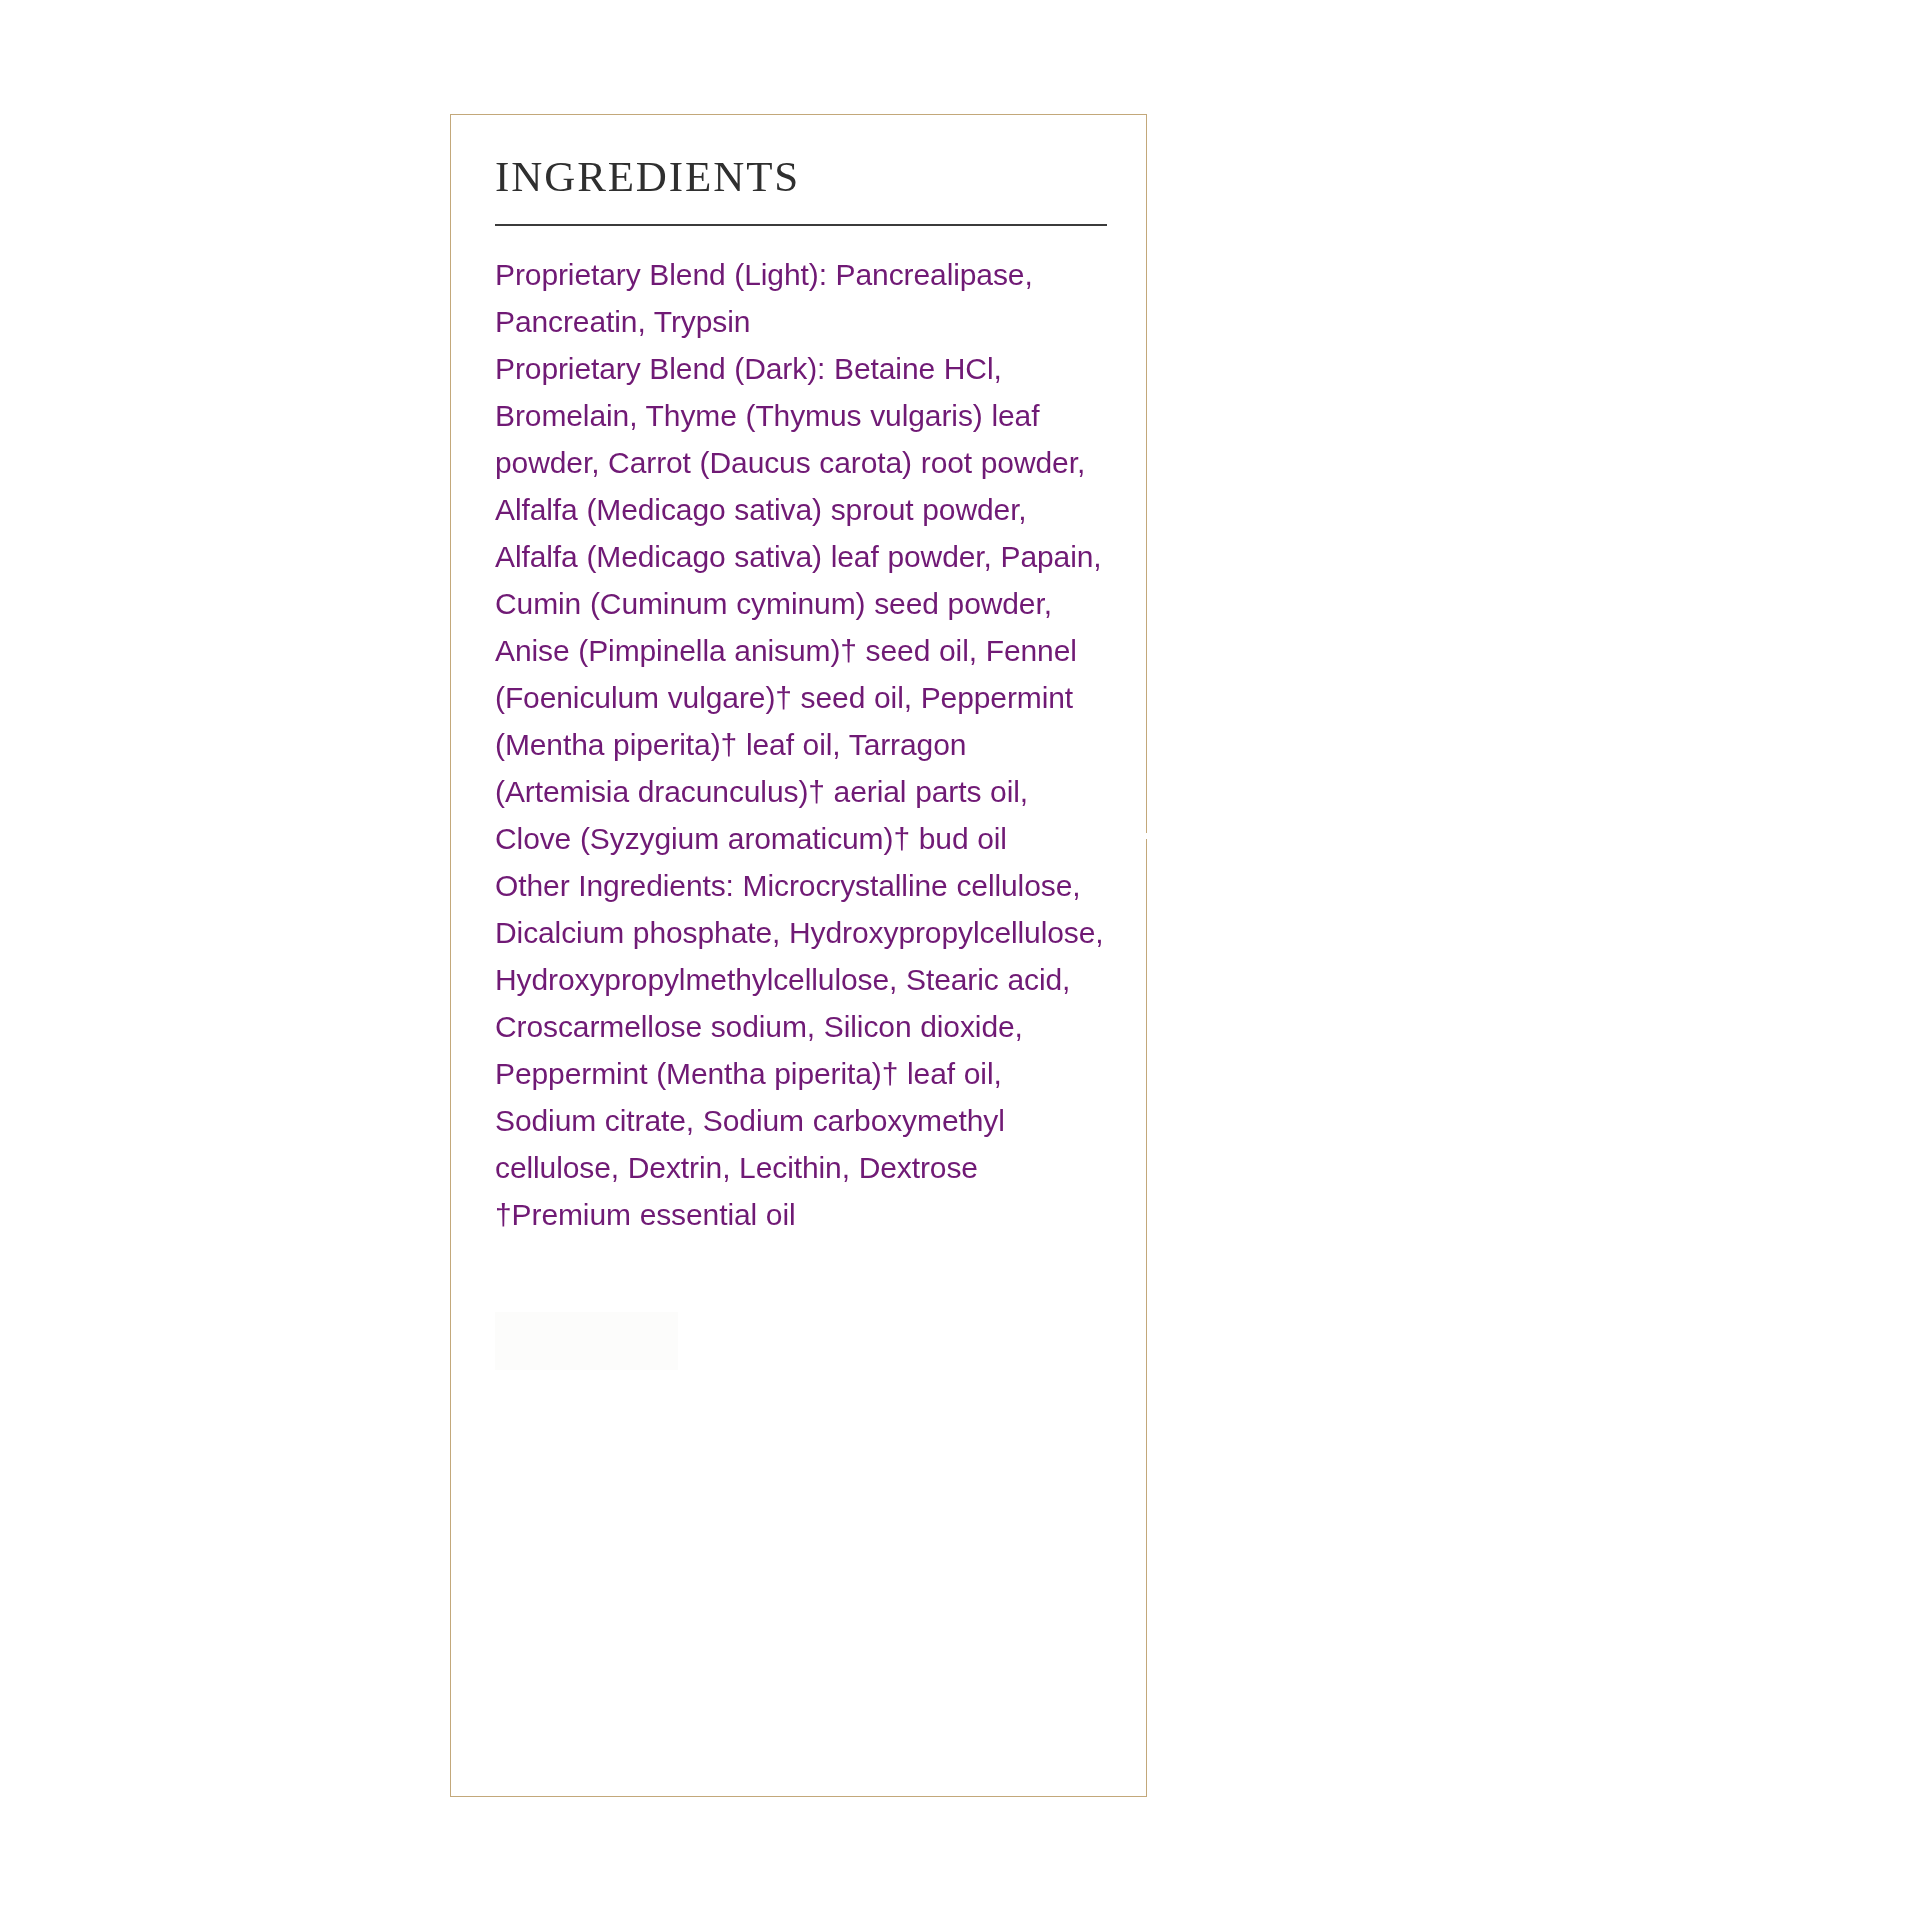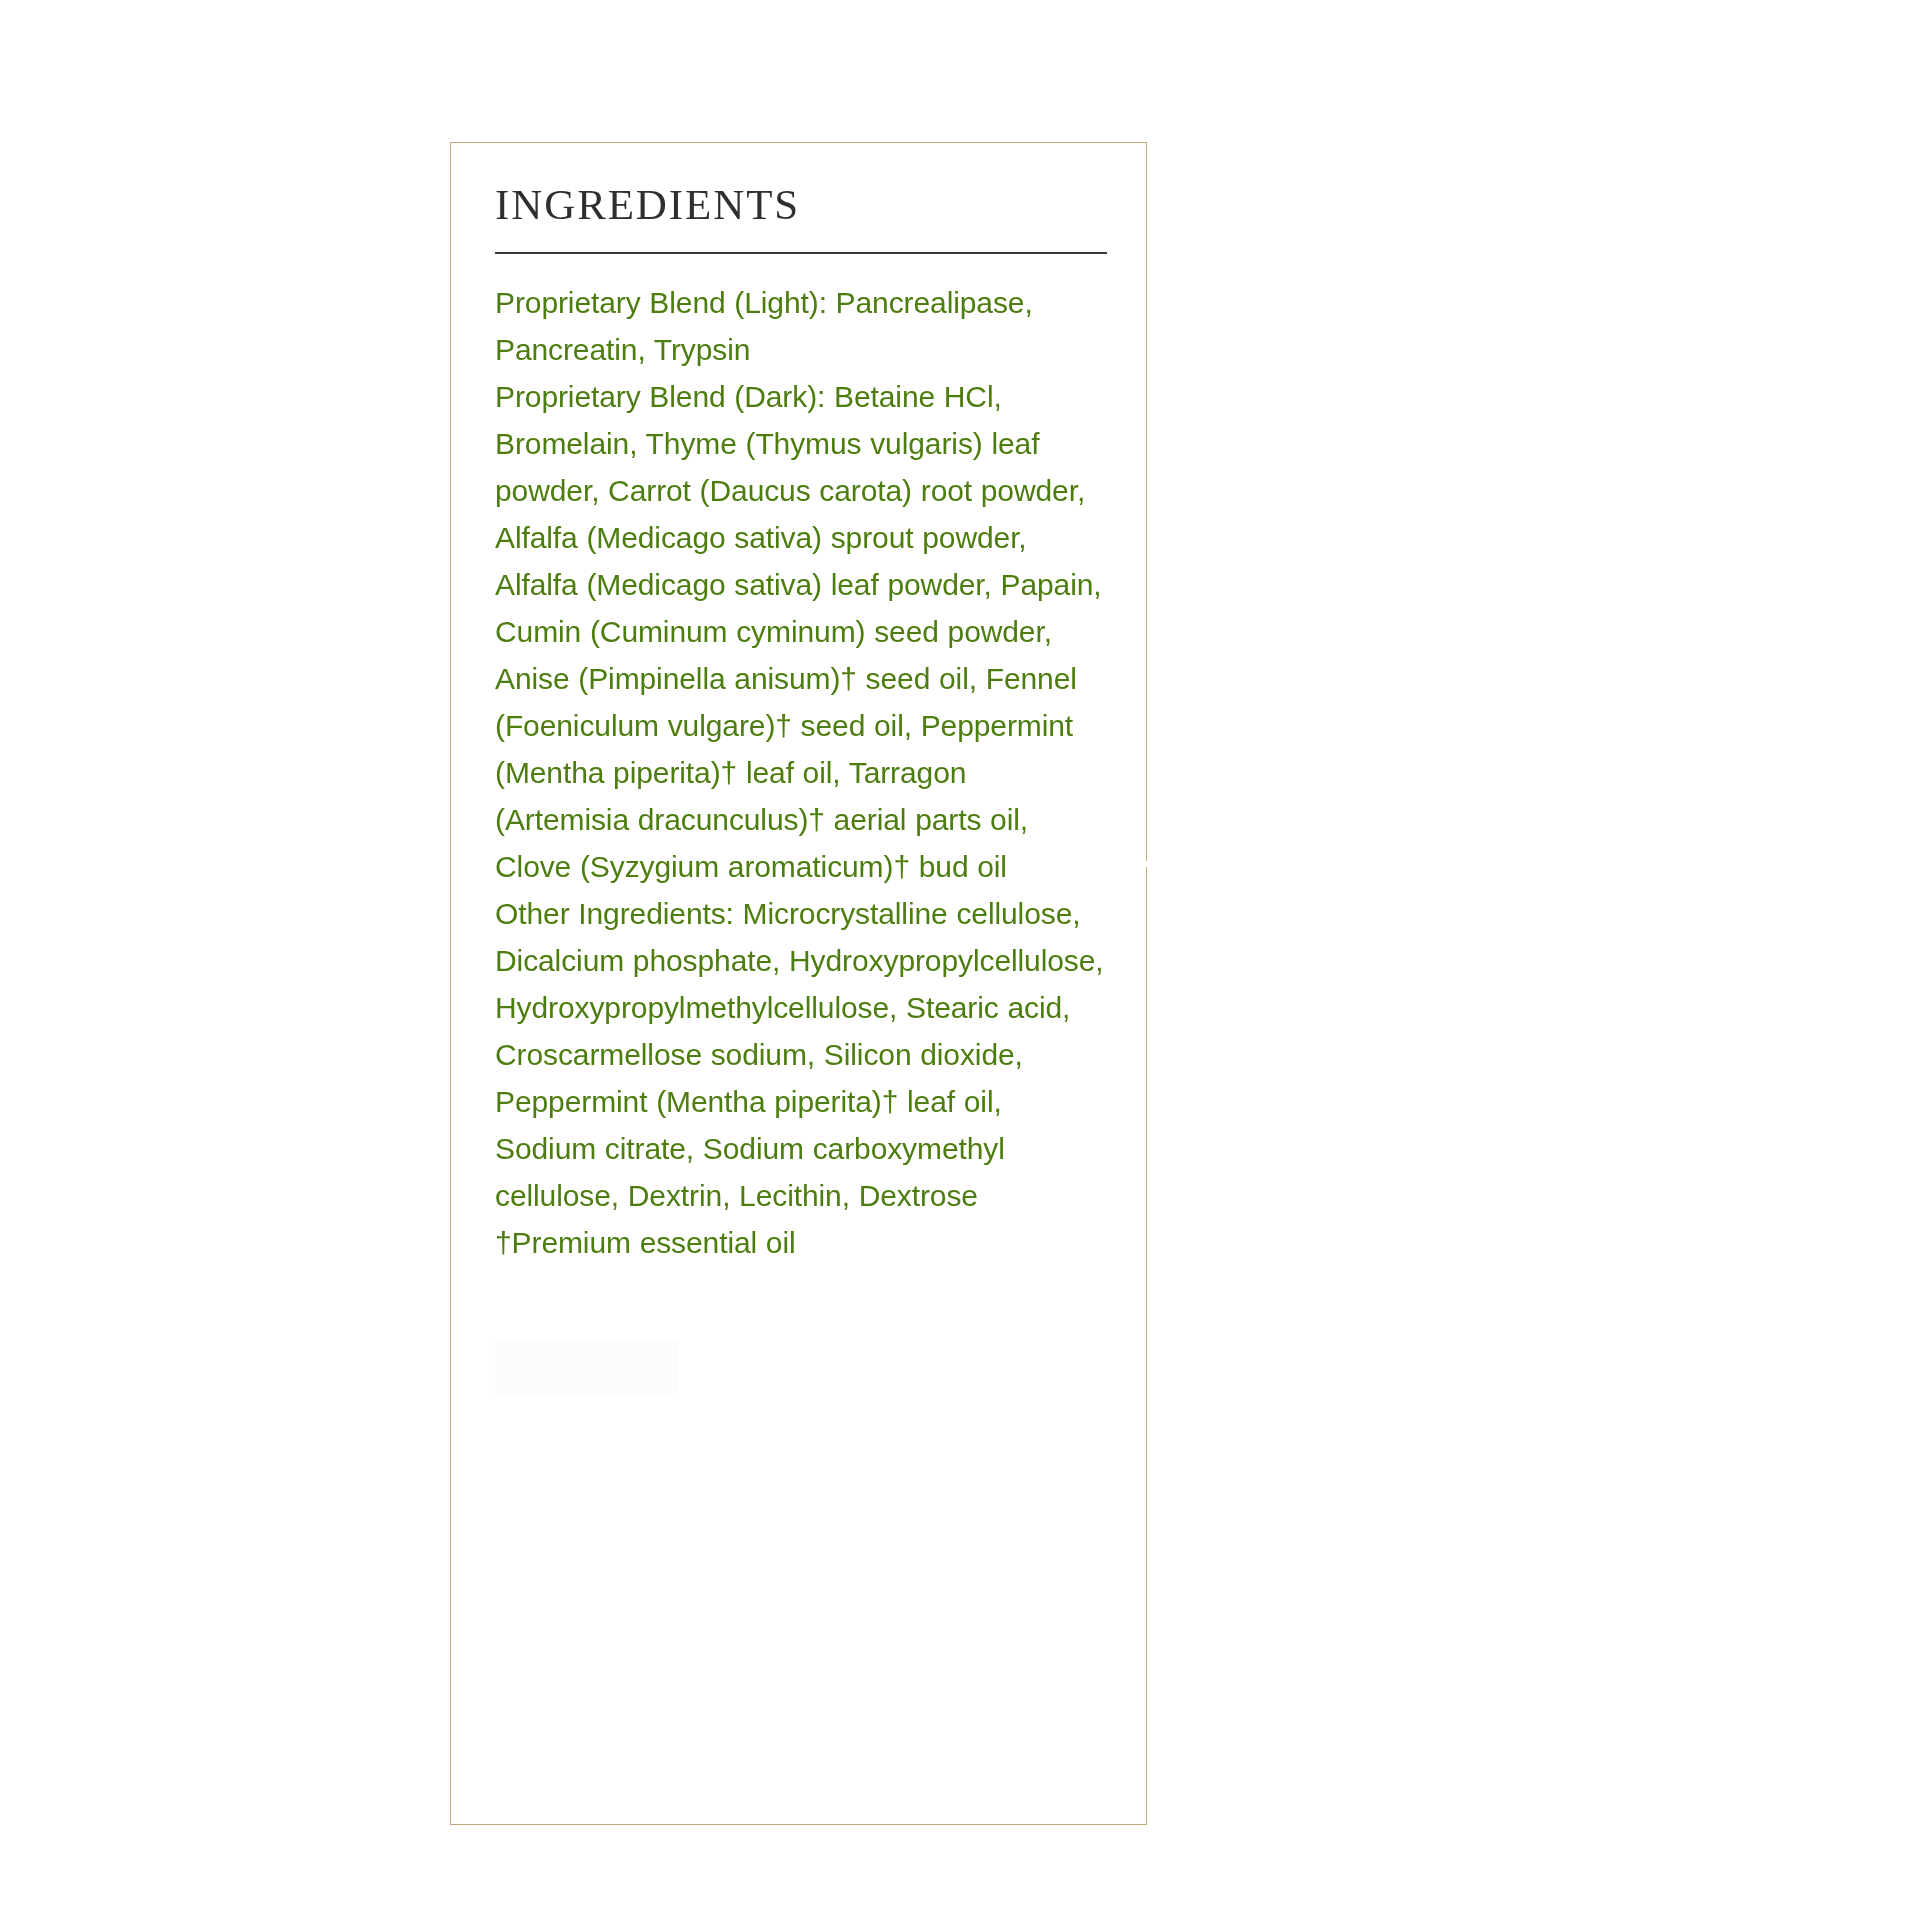--- a/index.html
+++ b/index.html
@@ -18,21 +18,21 @@
     position: relative;
     width: 1931px;
     height: 1931px;
     background: #ffffff;
   }
 
   
   #ingredients-card {
     position: absolute;
     left: 450px;
-    top: 142px;
+    top: 114px;
     width: 697px;
     height: 1683px;
     box-sizing: border-box;
     border: 1.9px solid #c3a87a;
     background: #ffffff;
   }
 
   #card-inner {
     position: absolute;
     left: 44px;
@@ -59,21 +59,21 @@
     border-top: 2.9px solid #3b3b3b;
     width: 612px;
   }
 
   
   #ingredients-body {
     margin-top: 25px;
     font-family: "Liberation Sans", sans-serif;
     font-size: 30px;
     font-weight: 400;
-    color: #4d7c0f;
+    color: #701a75;
     line-height: 47px;
     letter-spacing: -0.1px;
     white-space: pre-line;
     word-spacing: 0.5px;
   }
 
   
   #soft-patch {
     position: absolute;
     left: 44px;

